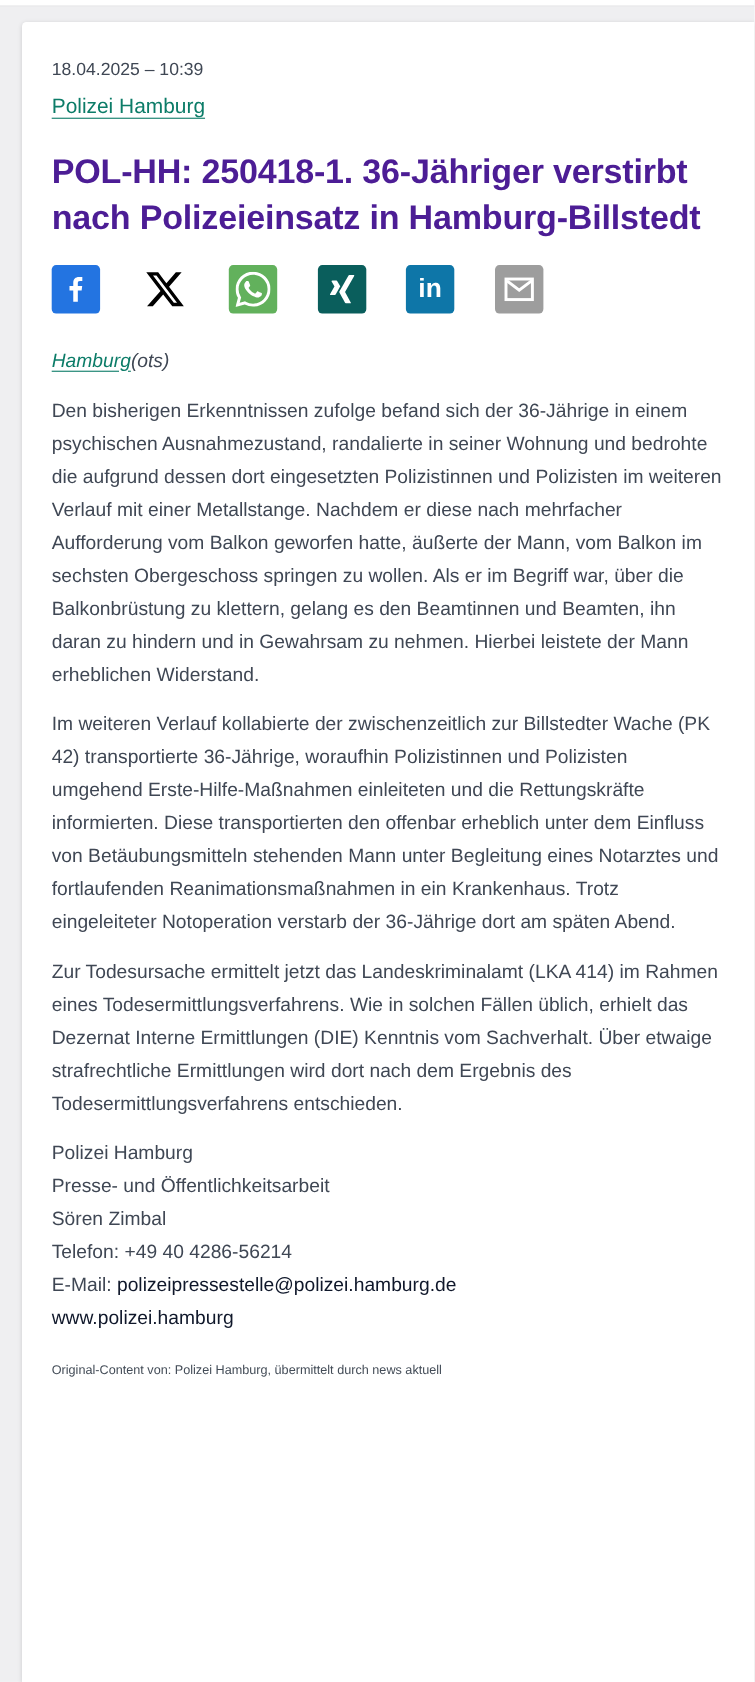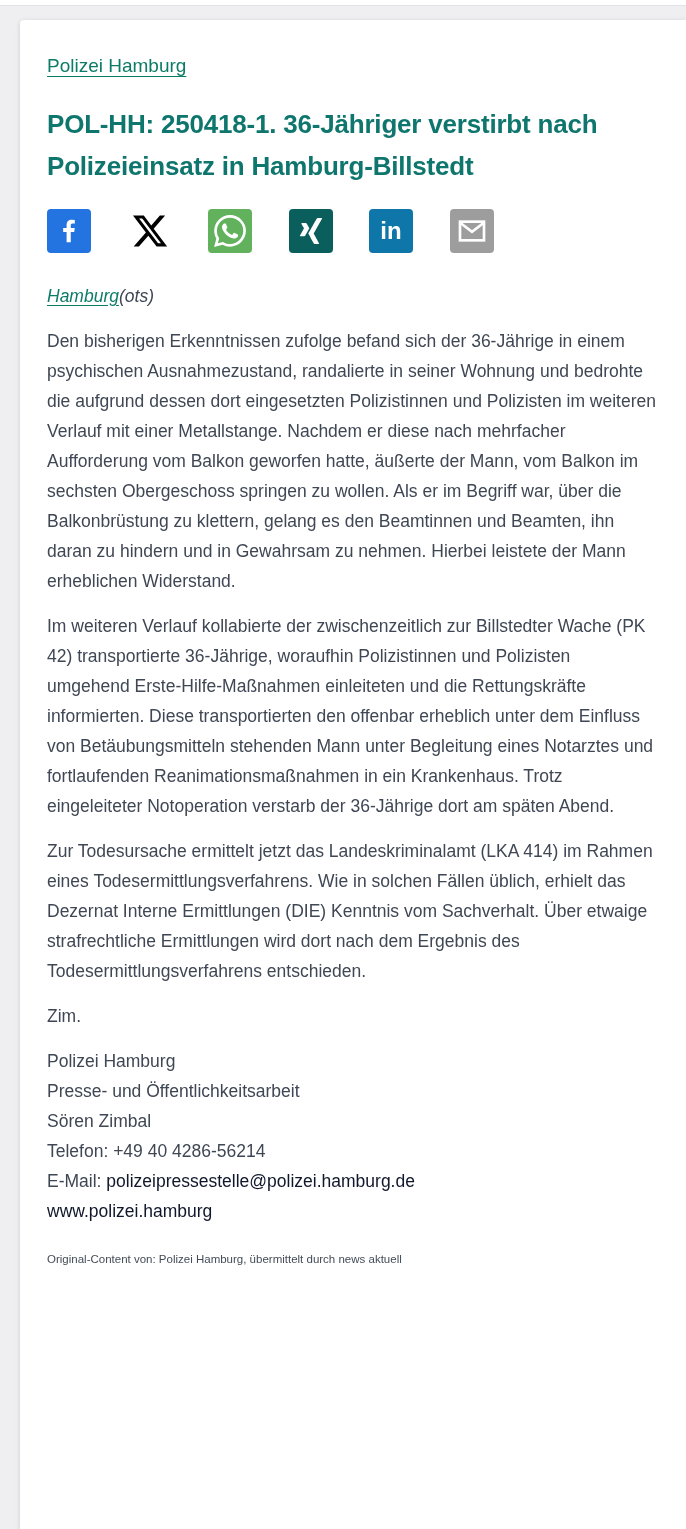--- a/index.html
+++ b/index.html
@@ -42,24 +42,24 @@
     display: inline-block;
     font-size: 19px;
     color: #0c7c68;
     text-decoration: underline;
     text-underline-offset: 4px;
     text-decoration-thickness: 1px;
     cursor: pointer;
   }
   h1.headline {
     margin: 26px 0 0 0;
-    font-size: 26px;
+    font-size: 31px;
     line-height: 42px;
     font-weight: 700;
-    color: #0f766e;
+    color: #4c1d95;
     letter-spacing: -0.2px;
   }
   .share-row {
     margin-top: 22px;
     display: flex;
     align-items: center;
     gap: 24px;
   }
   .share-btn {
     width: 44px;
@@ -109,20 +109,21 @@
   }
 </style>
 </head>
 <body>
 
 <div class="viewport">
   <div class="top-strip"></div>
 
   <div class="card">
 
+    <p class="pub-date">18.04.2025 – 10:39</p>
 
     <a class="publisher-link">Polizei Hamburg</a>
 
     <h1 class="headline">POL-HH: 250418-1. 36-Jähriger verstirbt nach Polizeieinsatz in Hamburg-Billstedt</h1>
 
     <div class="share-row">
 
       <a class="share-btn" style="background-color: rgb(35, 116, 225);">
         <span>
           <svg width="30" height="30" viewBox="0 0 24 24">
@@ -174,21 +175,20 @@
 
       <p class="dateline">
         <a>Hamburg</a><span class="ots">(ots)</span>
       </p>
 
 
       <p>Den bisherigen Erkenntnissen zufolge befand sich der 36-Jährige in einem psychischen Ausnahmezustand, randalierte in seiner Wohnung und bedrohte die aufgrund dessen dort eingesetzten Polizistinnen und Polizisten im weiteren Verlauf mit einer Metallstange. Nachdem er diese nach mehrfacher Aufforderung vom Balkon geworfen hatte, äußerte der Mann, vom Balkon im sechsten Obergeschoss springen zu wollen. Als er im Begriff war, über die Balkonbrüstung zu klettern, gelang es den Beamtinnen und Beamten, ihn daran zu hindern und in Gewahrsam zu nehmen. Hierbei leistete der Mann erheblichen Widerstand.</p>
       <p>Im weiteren Verlauf kollabierte der zwischenzeitlich zur Billstedter Wache (PK 42) transportierte 36-Jährige, woraufhin Polizistinnen und Polizisten umgehend Erste-Hilfe-Maßnahmen einleiteten und die Rettungskräfte informierten. Diese transportierten den offenbar erheblich unter dem Einfluss von Betäubungsmitteln stehenden Mann unter Begleitung eines Notarztes und fortlaufenden Reanimationsmaßnahmen in ein Krankenhaus. Trotz eingeleiteter Notoperation verstarb der 36-Jährige dort am späten Abend.</p>
       <p>Zur Todesursache ermittelt jetzt das Landeskriminalamt (LKA 414) im Rahmen eines Todesermittlungsverfahrens. Wie in solchen Fällen üblich, erhielt das Dezernat Interne Ermittlungen (DIE) Kenntnis vom Sachverhalt. Über etwaige strafrechtliche Ermittlungen wird dort nach dem Ergebnis des Todesermittlungsverfahrens entschieden.</p>
 
-      <p>Zim.</p>
 
 
       <p>
         <span>Polizei Hamburg</span><br>
         <span>Presse- und Öffentlichkeitsarbeit</span><br>
         <span>Sören Zimbal</span><br>
         <span>Telefon: +49 40 4286-56214</span><br>
         <span>E-Mail: </span><a class="body-link">polizeipressestelle@polizei.hamburg.de</a><br>
         <a class="body-link">www.polizei.hamburg</a>
       </p>

